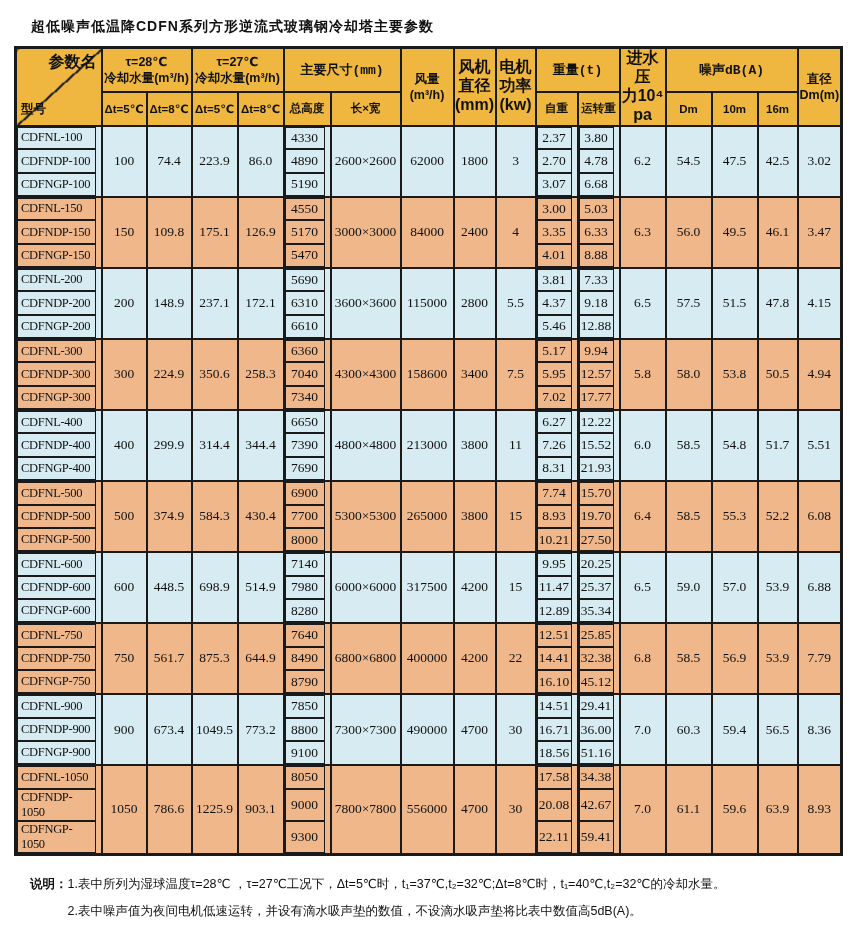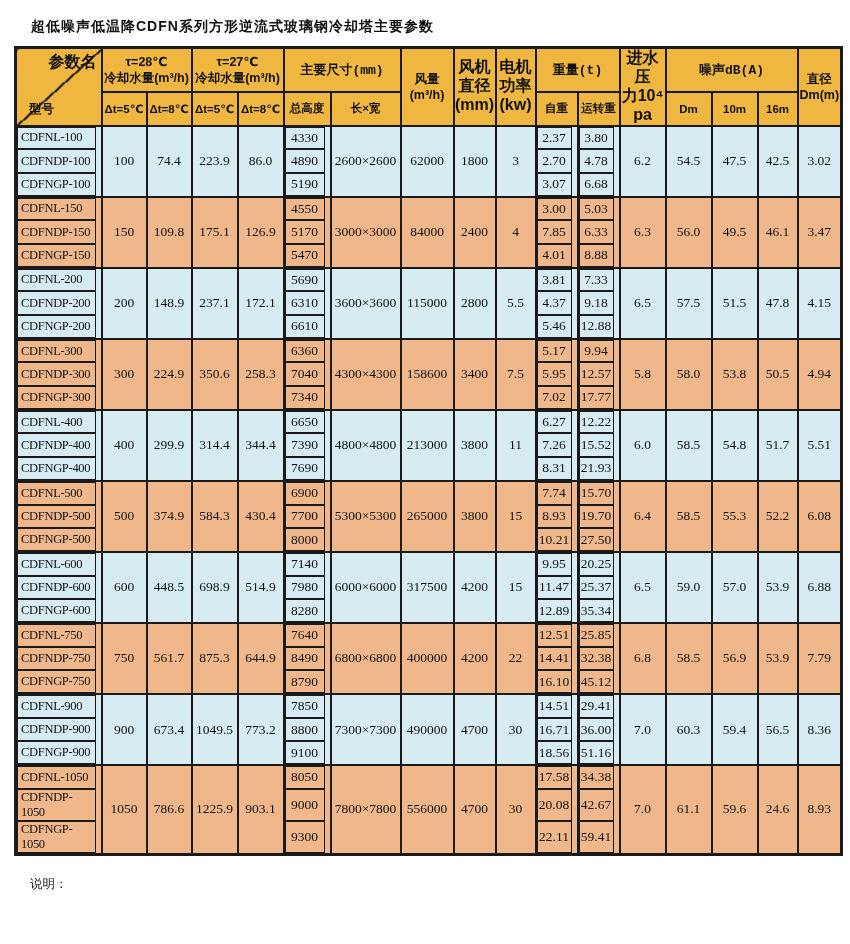--- a/index.html
+++ b/index.html
@@ -30,42 +30,42 @@
   .single{font-size:13px;font-family:Liberation Mono, monospace;}
   .subhead{font-size:11.5px;}
   td.corner{
     position:relative;
     background-color:var(--header-bg);
     background-image:linear-gradient(to bottom right,
       transparent calc(50% - 1px), var(--line) calc(50% - 1px),
       var(--line) calc(50% + 1px), transparent calc(50% + 1px));
   }
   .c-top{position:absolute;top:3px;right:4px;font-size:16px;}
-  .c-bot{position:absolute;bottom:7px;left:12px;font-size:12.5px;}
+  .c-bot{position:absolute;bottom:7px;left:4px;font-size:12.5px;}
   tbody td{padding:0;vertical-align:middle;}
   tbody tr{height:23.7px;}
   tr.grp-blue td{background:var(--row-blue);}
   tr.grp-orange td{background:var(--row-orange);}
   td.merged{
     border:2px solid var(--line);text-align:center;
     font-family:"Liberation Serif","DejaVu Serif",serif;font-size:13.5px;
   }
   td.boxed{
     border-left:2px solid var(--line);border-right:2px solid var(--line);
     border-top:0;border-bottom:0;height:23.7px;
   }
   tr.grp-start td{border-top:2px solid var(--line);}
   .box{
     height:100%;border:1px solid var(--line);margin:0 5px 0 0;
     display:flex;align-items:center;justify-content:center;
     font-family:"Liberation Serif","DejaVu Serif",serif;font-size:13.5px;
   }
   .box.left{justify-content:flex-start;padding-left:3px;font-size:12.5px;letter-spacing:-0.3px;}
   .notes{display:flex;margin:20px 0 0 30px;width:805px;font-size:12.5px;line-height:1.4;}
-  .notes-label{white-space:nowrap;font-weight:normal;}
+  .notes-label{white-space:nowrap;font-weight:bold;}
   .notes-body p{margin:0 0 10px 0;}
 </style>
 </head>
 <body>
 
 <div class="page-title">超低噪声低温降CDFN系列方形逆流式玻璃钢冷却塔主要参数</div>
 
 <table class="spec">
   <colgroup>
     <col style="width:86px">
@@ -225,21 +225,21 @@
         <td class="merged" rowspan="3">3.47</td>
       </tr>
       <tr class="grp-orange">
         <td class="boxed">
           <div class="box left">CDFNDP-150</div>
         </td>
         <td class="boxed">
           <div class="box">5170</div>
         </td>
         <td class="boxed">
-          <div class="box">7.85</div>
+          <div class="box">3.35</div>
         </td>
         <td class="boxed">
           <div class="box">6.33</div>
         </td>
       </tr>
       <tr class="grp-orange">
         <td class="boxed">
           <div class="box left">CDFNGP-150</div>
         </td>
         <td class="boxed">
@@ -654,21 +654,21 @@
         <td class="merged" rowspan="3">30</td>
         <td class="boxed">
           <div class="box">17.58</div>
         </td>
         <td class="boxed">
           <div class="box">34.38</div>
         </td>
         <td class="merged" rowspan="3">7.0</td>
         <td class="merged" rowspan="3">61.1</td>
         <td class="merged" rowspan="3">59.6</td>
-        <td class="merged" rowspan="3">24.6</td>
+        <td class="merged" rowspan="3">63.9</td>
         <td class="merged" rowspan="3">8.93</td>
       </tr>
       <tr class="grp-orange">
         <td class="boxed">
           <div class="box left">CDFNDP-1050</div>
         </td>
         <td class="boxed">
           <div class="box">9000</div>
         </td>
         <td class="boxed">
@@ -691,14 +691,16 @@
         <td class="boxed">
           <div class="box">59.41</div>
         </td>
       </tr>
     </tbody>
 </table>
 
 <div class="notes">
   <span class="notes-label">说明：</span>
   <div class="notes-body">
+    <p>1.表中所列为湿球温度τ=28℃ ，τ=27℃工况下，Δt=5℃时，t₁=37℃,t₂=32℃;Δt=8℃时，t₁=40℃,t₂=32℃的冷却水量。</p>
+    <p>2.表中噪声值为夜间电机低速运转，并设有滴水吸声垫的数值，不设滴水吸声垫将比表中数值高5dB(A)。</p>
   </div>
 </div>
 
 </body></html>

